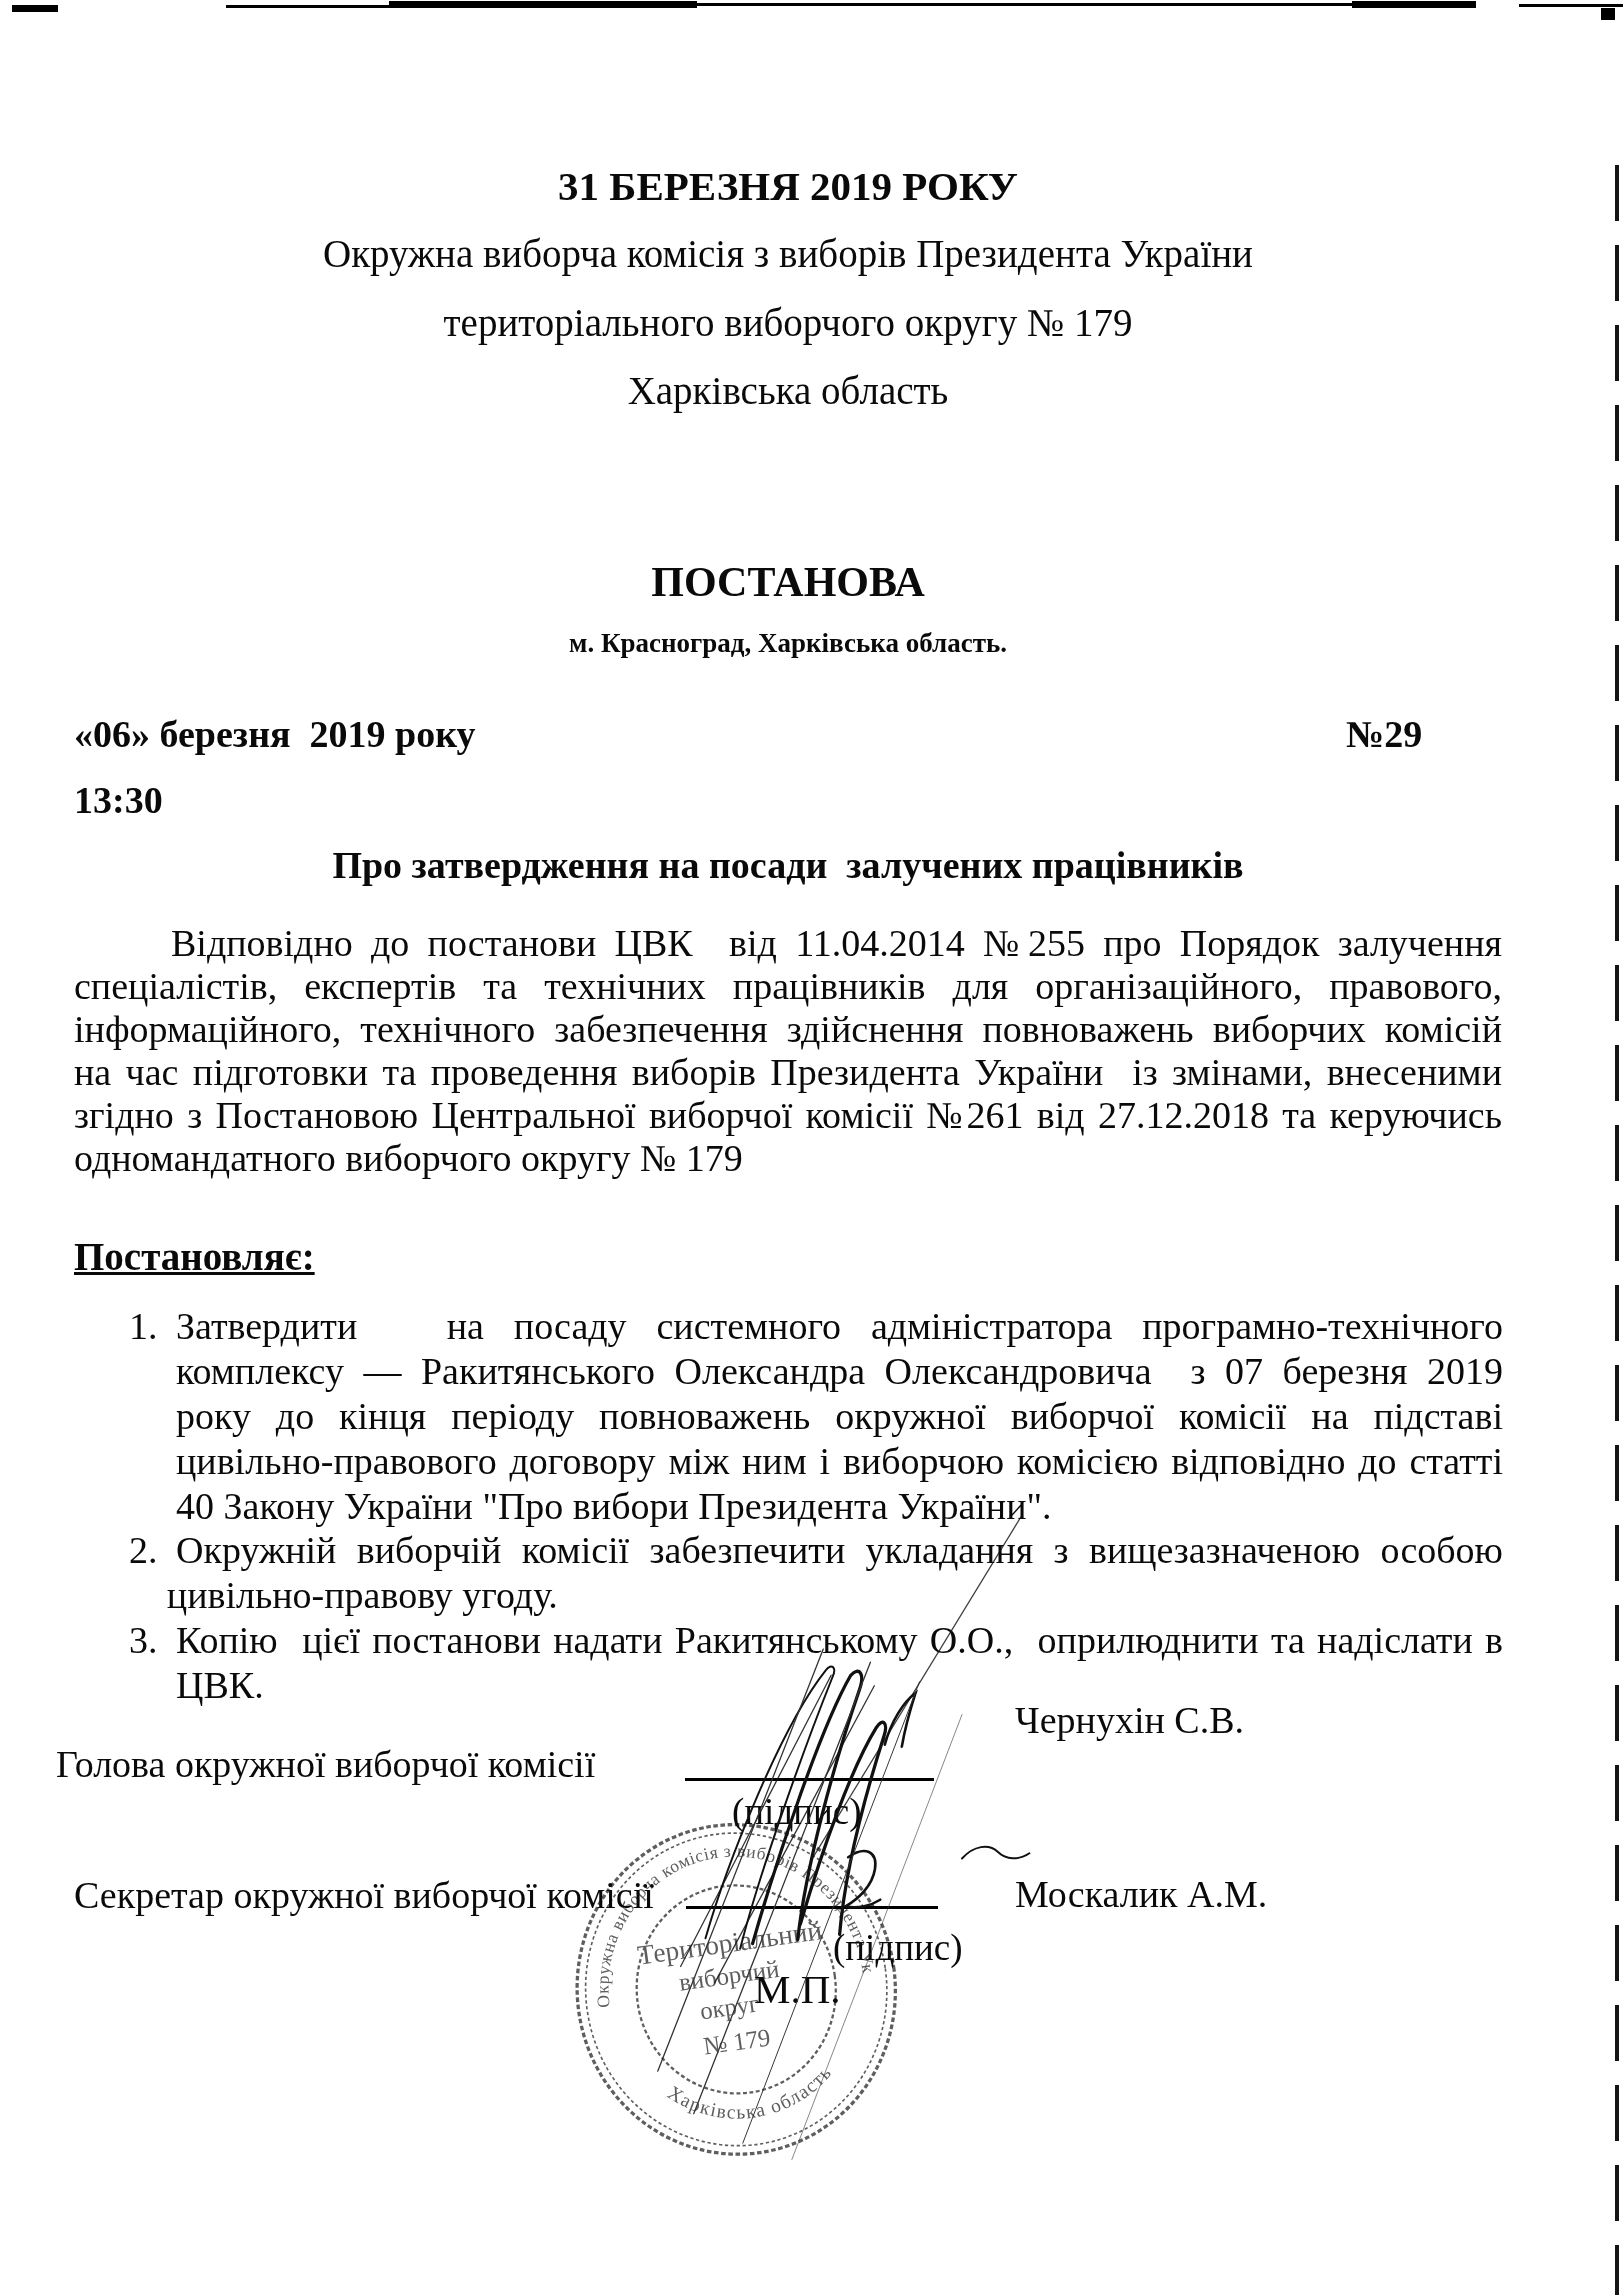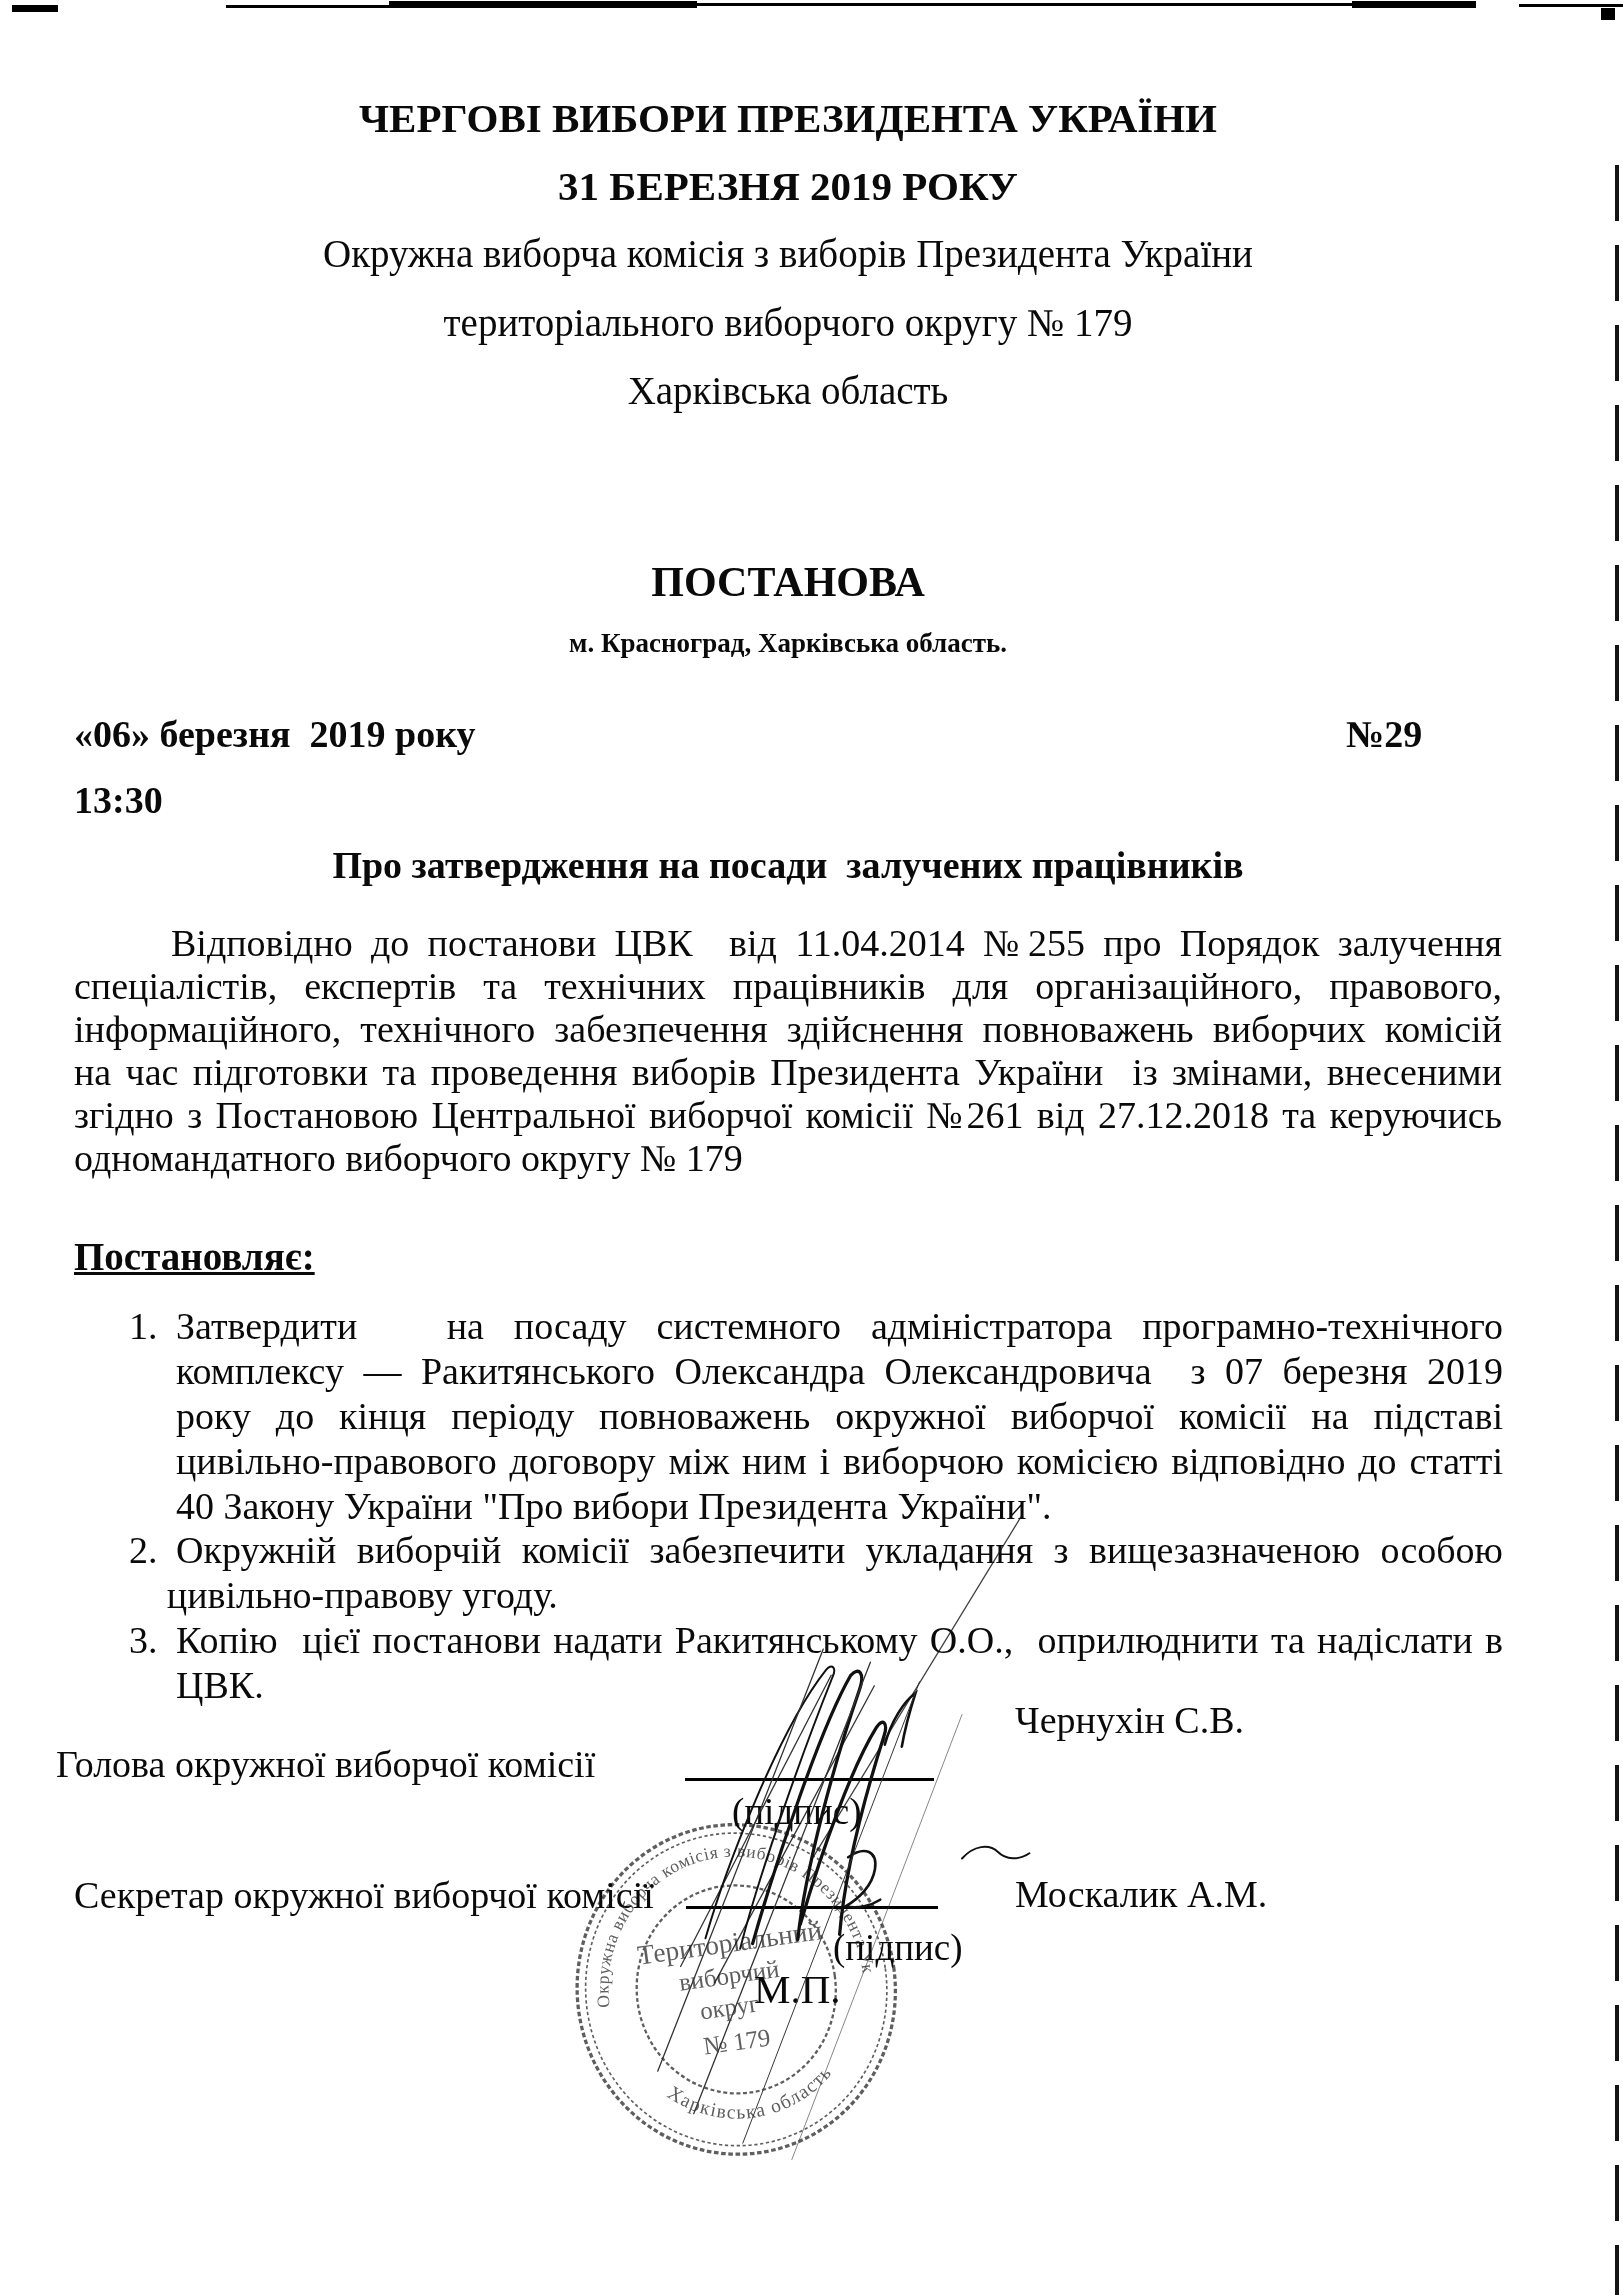--- a/index.html
+++ b/index.html
@@ -63,21 +63,20 @@
       </text>
       <g fill="#3b3b3b" stroke="none" text-anchor="middle" font-family="Liberation Serif, serif">
         <text x="0" y="-58" font-size="42">Територіальний</text>
         <text x="-8" y="-10" font-size="38">виборчий</text>
         <text x="-14" y="38" font-size="38">округ</text>
         <text x="-10" y="92" font-size="38">№ 179</text>
       </g>
     </g>
   </svg>
 
-  <div class="abs ctr h1 b" style="top:97px;">ЧЕРГОВІ ВИБОРИ ПРЕЗИДЕНТА УКРАЇНИ</div>
   <div class="abs ctr h1 b" style="top:165px;">31 БЕРЕЗНЯ 2019 РОКУ</div>
   <div class="abs ctr h2" style="top:233px;">Окружна виборча комісія з виборів Президента України</div>
   <div class="abs ctr h2" style="top:302px;">територіального виборчого округу № 179</div>
   <div class="abs ctr h2" style="top:370px;">Харківська область</div>
 
   <div class="abs ctr b" style="top:558px;font-size:42px;">ПОСТАНОВА</div>
   <div class="abs ctr b" style="top:628px;font-size:27px;">м. Красноград, Харківська область.</div>
 
   <div class="abs b" style="left:74px;top:712px;font-size:38px;">«06» березня&nbsp; 2019 року</div>
   <div class="abs b" style="left:1346px;top:712px;font-size:38px;">№29</div>

